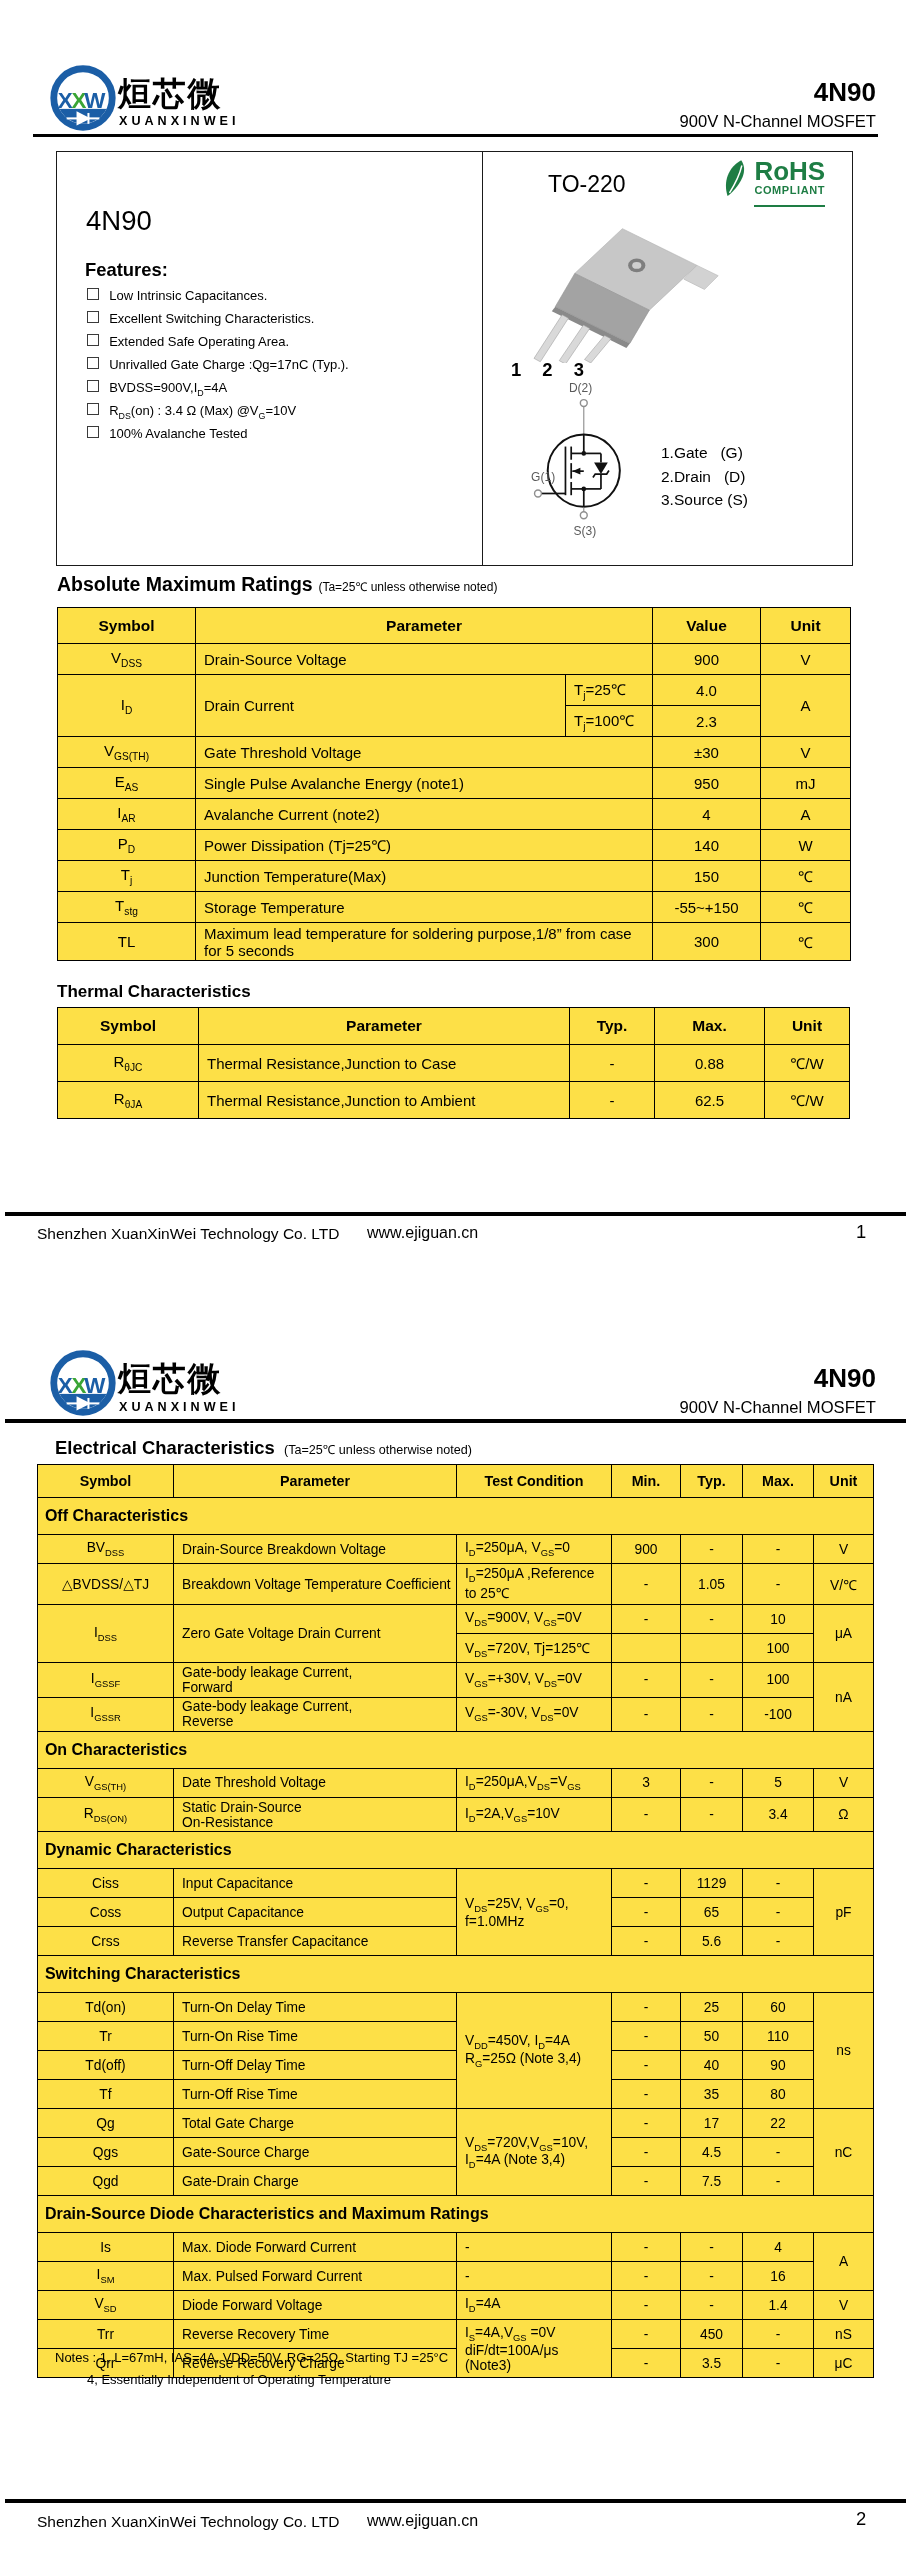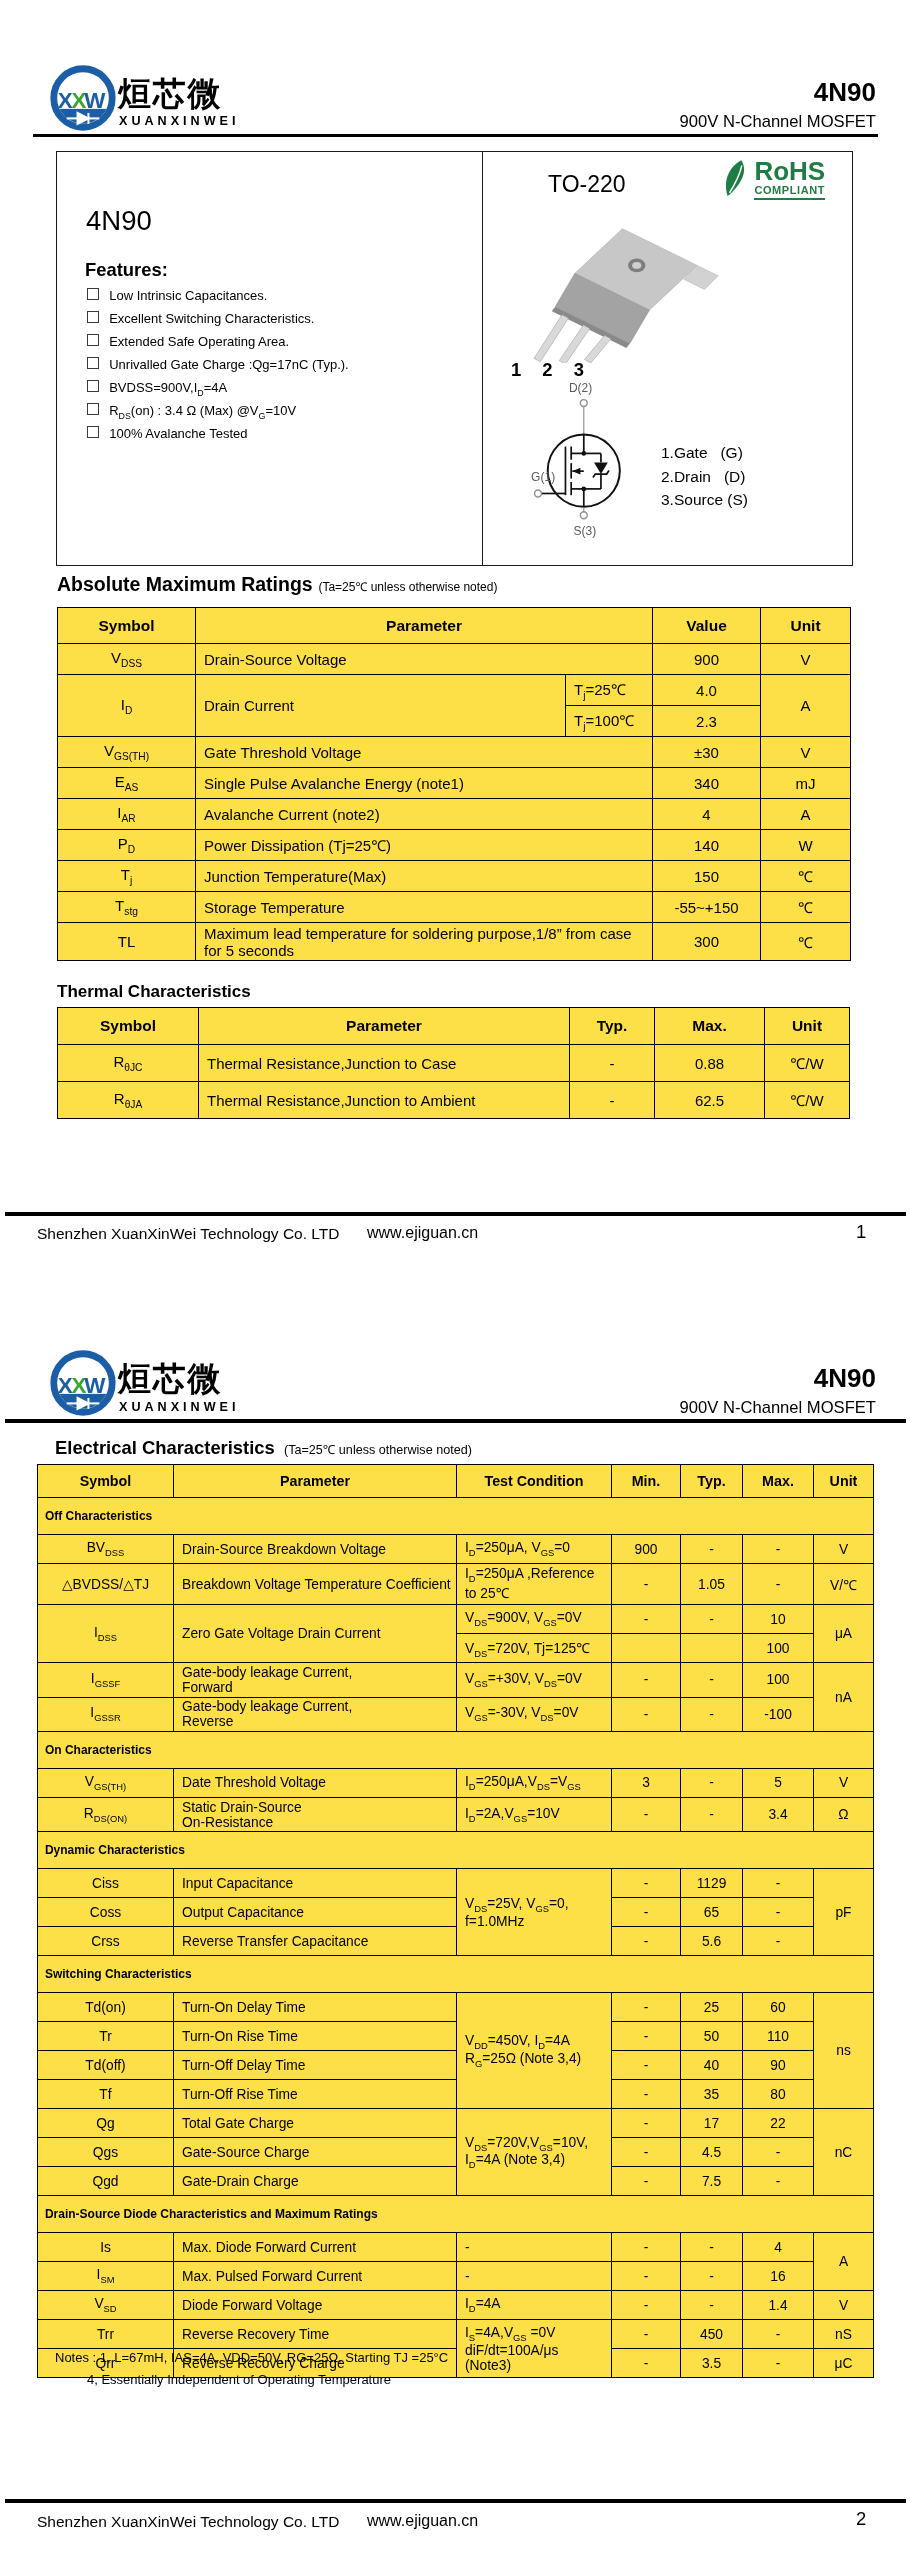--- a/index.html
+++ b/index.html
@@ -17,21 +17,21 @@
 
   
   .pbox{border:1.1px solid #1a1a1a;}
   .vdiv{background:#1a1a1a;width:1.1px;}
   .prod-title{font-size:27.5px;}
   .feat-title{font-size:18.4px;font-weight:bold;}
   .feat{display:flex;align-items:flex-start;height:23px;font-size:13px;}
   .cbx{display:inline-block;width:9.8px;height:9.8px;border:1.1px solid #3a3a3a;margin:0 10.3px 0 1.1px;flex:0 0 auto;}
   .to220{font-size:23px;}
   .rohs{display:flex;align-items:flex-start;}
-  .rohs-txt{margin-left:3.4px;border-bottom:2.3px solid #1e7d44;padding-bottom:2px;}
+  .rohs-txt{margin-left:3.4px;border-bottom:2.3px solid #1e7d44;padding-bottom:9px;}
   .rohs-big{font-size:26px;font-weight:bold;color:#1e7d44;line-height:0.95;}
   .rohs-sm{font-size:11px;font-weight:bold;color:#1e7d44;letter-spacing:0.6px;}
   .pins{font-size:18.4px;font-weight:bold;white-space:pre;letter-spacing:8px;}
   .legend div{font-size:15.5px;line-height:23.5px;white-space:pre;}
 
   
   .hd-big{font-size:19.5px;font-weight:bold;}
   .hd-note{font-size:12px;font-weight:normal;margin-left:5.7px;}
   .hd-med{font-size:17px;font-weight:bold;}
 
@@ -41,21 +41,21 @@
     padding:1.7px 3.4px;word-wrap:break-word;}
   th{font-weight:bold;}
   td.l{text-align:left;padding-left:8px;}
   .dtable table{border:1.7px solid #000;}
   .amr{font-size:15px;} .amr th{font-size:15.5px;}
   .amr tr{height:31px;} .amr tr.head{height:36px;}
   .tht{font-size:15px;} .tht th{font-size:15.5px;}
   .tht tr{height:37px;}
   .ec{font-size:13.8px;} .ec th{font-size:14.3px;}
   .ec tr{height:29px;} .ec tr.head{height:33px;} .ec tr.sec{height:37px;}
-  .ec tr.sec td{text-align:left;font-weight:bold;font-size:12px;padding-left:6.9px;}
+  .ec tr.sec td{text-align:left;font-weight:bold;font-size:16px;padding-left:6.9px;}
   sub{font-size:0.68em;}
 
   
   .notes div{font-size:13px;line-height:22px;}
   .notes div.ind{margin-left:32px;}
   .foot-co{font-size:15.5px;} .foot-web{font-size:16px;} .foot-pg{font-size:18.4px;}
   .sym-label{fill:#5a5a5a;font-size:21px;font-family:"Liberation Sans",sans-serif;}
 </style>
 </head>
 <body>
@@ -223,21 +223,21 @@
           </tr>
           <tr>
             <td>V<sub>GS(TH)</sub></td>
             <td colspan="2" class="l">Gate Threshold Voltage</td>
             <td>±30</td>
             <td>V</td>
           </tr>
           <tr>
             <td>E<sub>AS</sub></td>
             <td colspan="2" class="l">Single Pulse Avalanche Energy (note1)</td>
-            <td>340</td>
+            <td>950</td>
             <td>mJ</td>
           </tr>
           <tr>
             <td>I<sub>AR</sub></td>
             <td colspan="2" class="l">Avalanche Current (note2)</td>
             <td>4</td>
             <td>A</td>
           </tr>
           <tr>
             <td>P<sub>D</sub></td>

